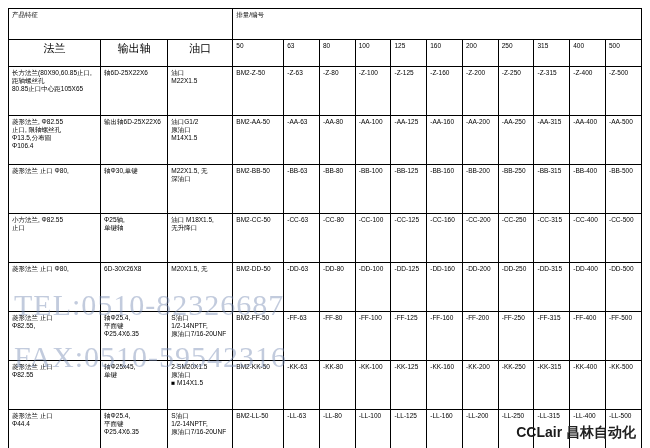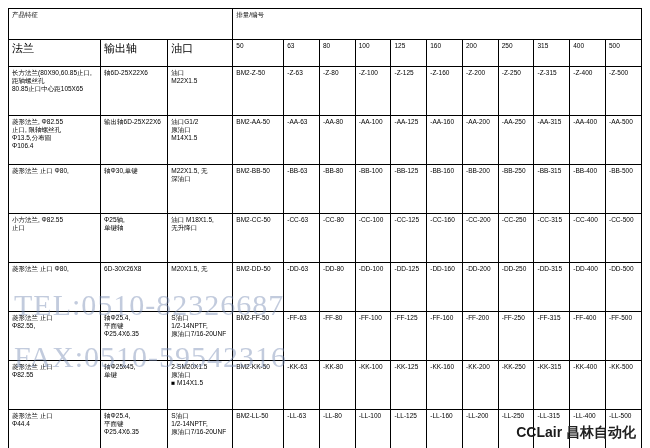--- a/index.html
+++ b/index.html
@@ -41,21 +41,21 @@
     height:26px;
   }
   .hdr-cols td{
     text-align:center;
     vertical-align:middle;
     font-size:9px;
     font-weight:bold;
     height:22px;
   }
   .hdr-cols td.left3{
-    text-align:left;
+    text-align:center;
     font-size:11px;
   }
   .c-flange{width:85px;}
   .c-shaft{width:62px;}
   .c-port{width:60px;}
   .c-code{width:47px;}
   .c-num{width:33px;}
   td.num{
     text-align:center;
     vertical-align:middle;

